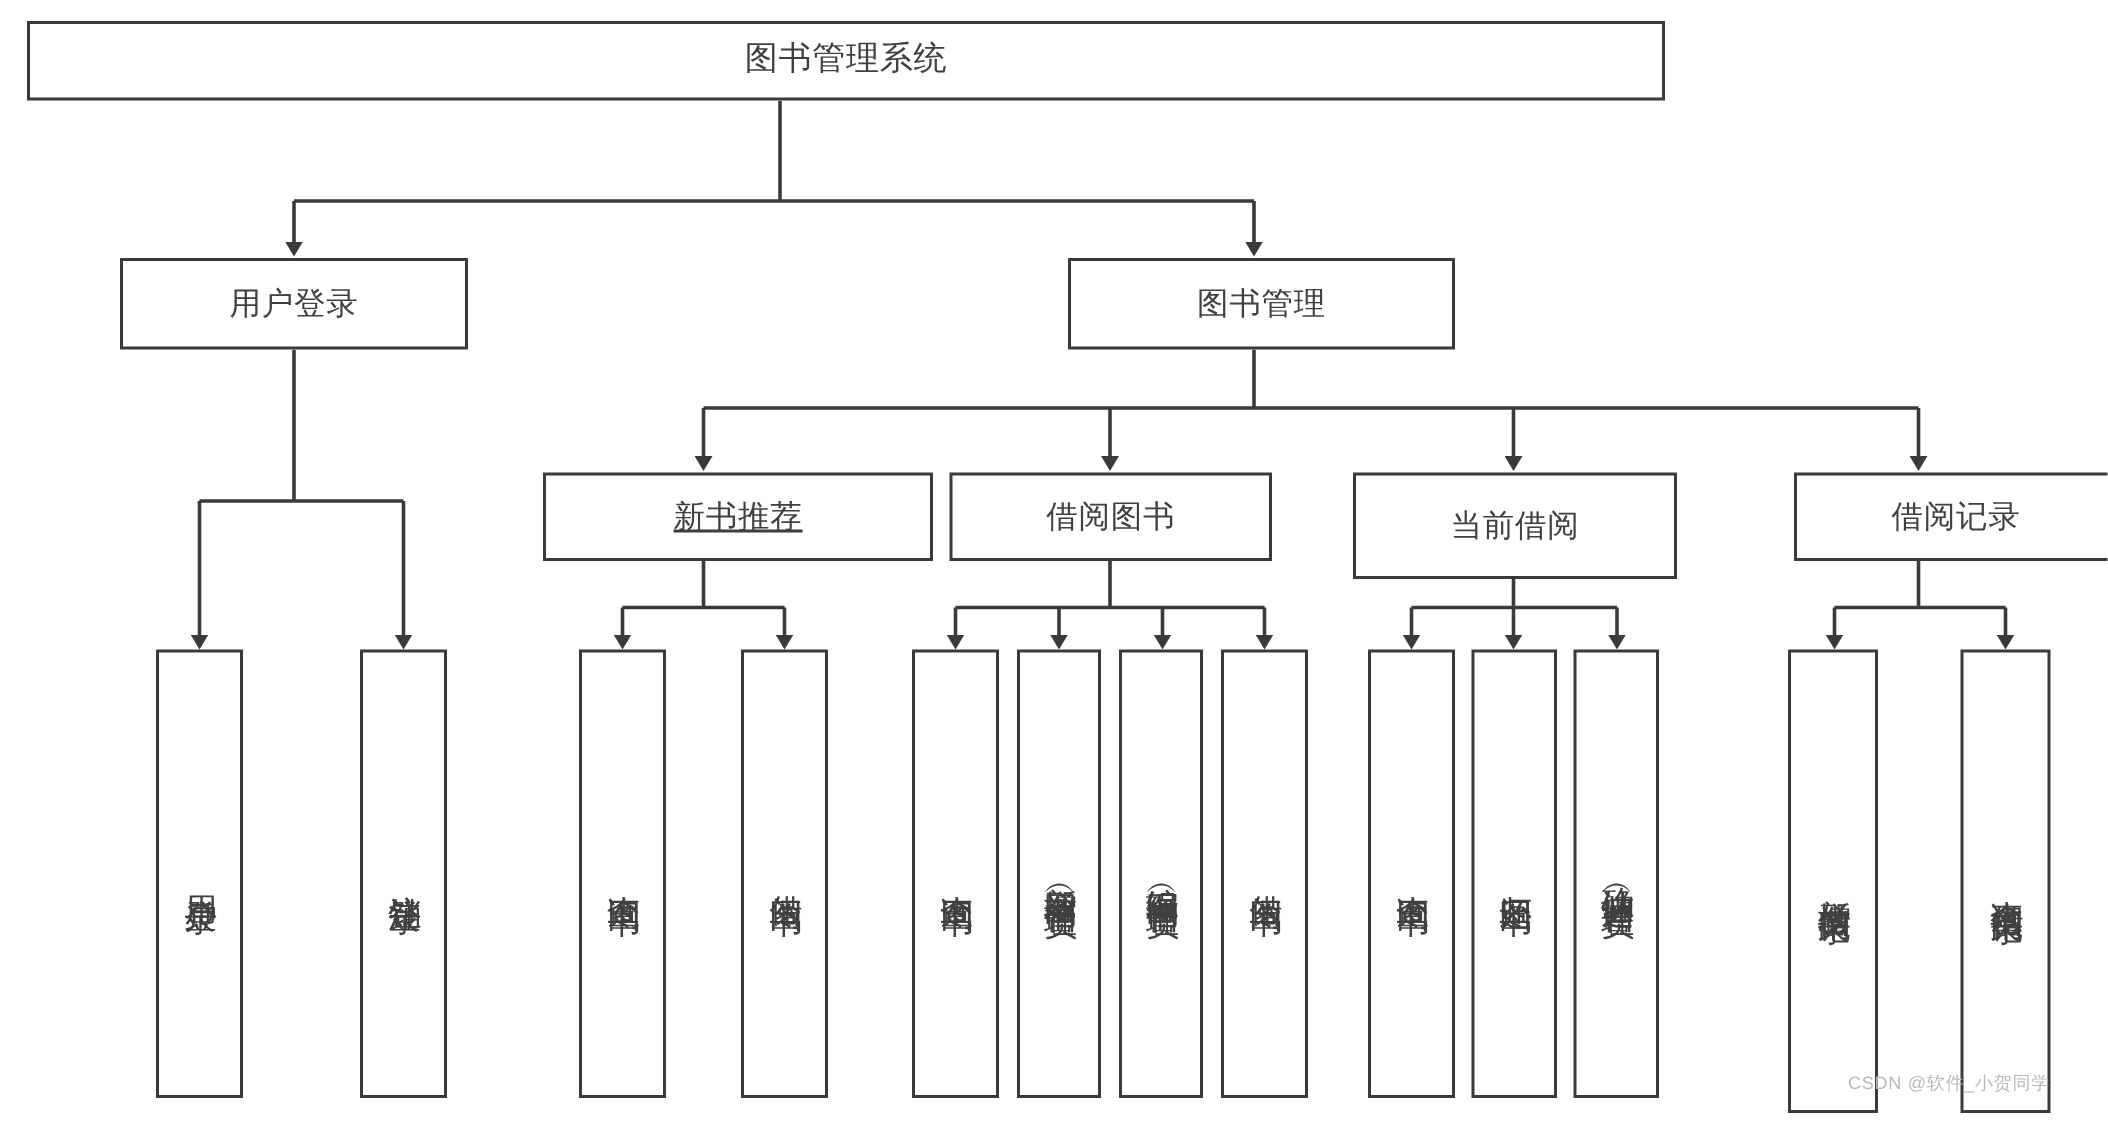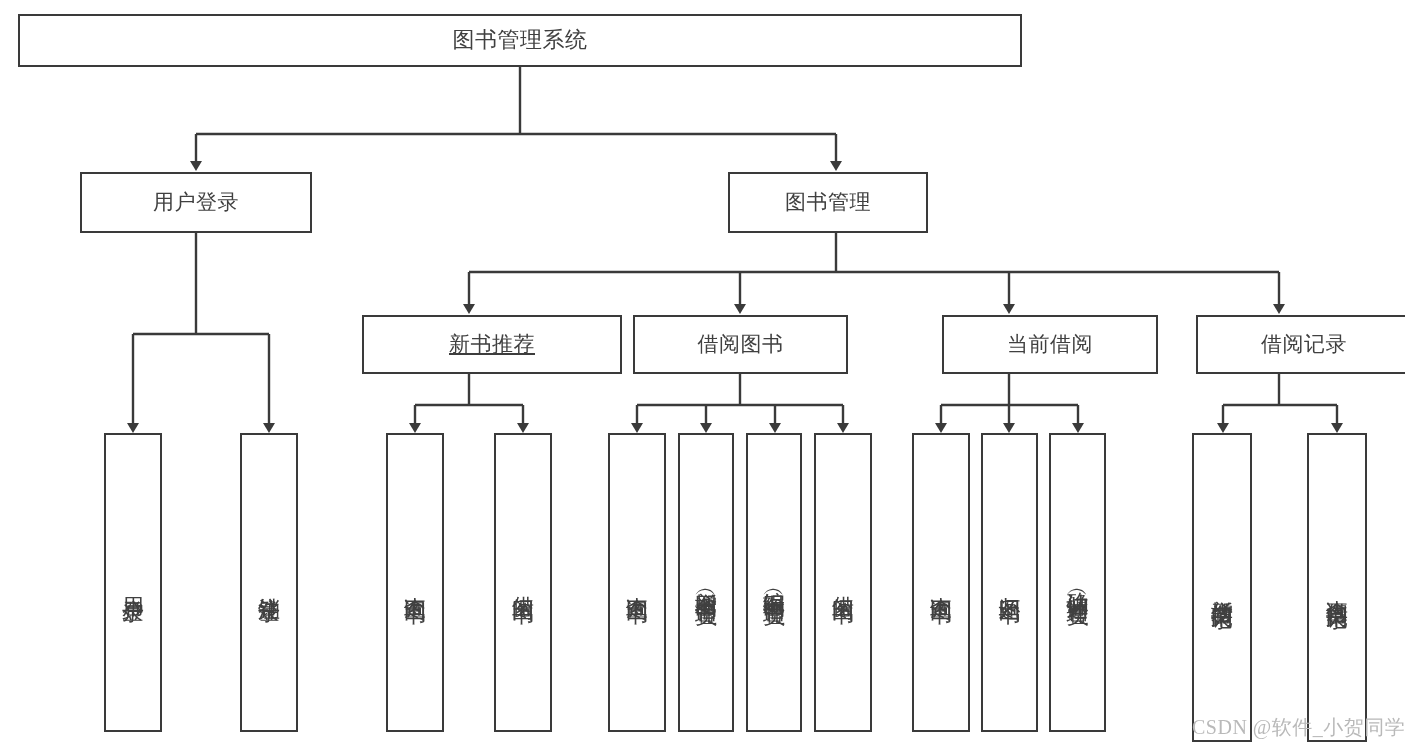--- a/index.html
+++ b/index.html
@@ -42,25 +42,26 @@
   .node.vert .lbl{
     writing-mode:vertical-rl;
     text-orientation:upright;
     font-size:22px;
     line-height:1.0;
     letter-spacing:2px;
     text-align:center;
   }
   .watermark{
     position:absolute;
-    font-size:20px;
+    font-size:12px;
     color:#b9b9b9;
     white-space:nowrap;
     letter-spacing:0.5px;
-    font-family:Liberation Serif, serif;
+    font-family:Liberation Sans, sans-serif;
+    padding-left:40px;
   }
 </style>
 </head>
 <body>
 
 <div id="canvas">
 
   <svg class="lines" viewBox="0 0 1405 747" xmlns="http://www.w3.org/2000/svg">
     <defs>
       <marker id="arrow" markerWidth="10" markerHeight="12" refX="1" refY="6" orient="auto" markerUnits="userSpaceOnUse">
@@ -104,38 +105,38 @@
       <path d="M1009,405 L1009,424" marker-end="url(#arrow)"></path>
       <path d="M1078,405 L1078,424" marker-end="url(#arrow)"></path>
 
       <path d="M1279,374 L1279,405"></path>
       <path d="M1223,405 L1337,405"></path>
       <path d="M1223,405 L1223,424" marker-end="url(#arrow)"></path>
       <path d="M1337,405 L1337,424" marker-end="url(#arrow)"></path>
     </g>
   </svg>
 
-  <div class="node horiz root" style="left:18px;top:14px;width:1004px;height:53px;">
+  <div class="node horiz root" style="left:18px;top:14px;width:1092px;height:53px;">
     <span class="lbl">图书管理系统</span>
   </div>
 
   <div class="node horiz" style="left:80px;top:172px;width:232px;height:61px;">
     <span class="lbl">用户登录</span>
   </div>
-  <div class="node horiz" style="left:712px;top:172px;width:200px;height:61px;margin-left:16px;">
+  <div class="node horiz" style="left:712px;top:172px;width:258px;height:61px;">
     <span class="lbl">图书管理</span>
   </div>
 
   <div class="node horiz" style="left:362px;top:315px;width:260px;height:59px;text-decoration:underline;">
     <span class="lbl">新书推荐</span>
   </div>
   <div class="node horiz" style="left:633px;top:315px;width:215px;height:59px;">
     <span class="lbl">借阅图书</span>
   </div>
-  <div class="node horiz" style="left:942px;top:315px;width:216px;height:59px;">
+  <div class="node horiz" style="left:902px;top:315px;width:216px;height:71px;">
     <span class="lbl">当前借阅</span>
   </div>
   <div class="node horiz" style="left:1172px;top:315px;width:216px;height:59px;margin-left:24px;">
     <span class="lbl">借阅记录</span>
   </div>
 
   <div class="node vert" style="left:104px;top:433px;width:58px;height:299px;">
     <span class="lbl">用户登录</span>
   </div>
   <div class="node vert" style="left:240px;top:433px;width:58px;height:299px;">

